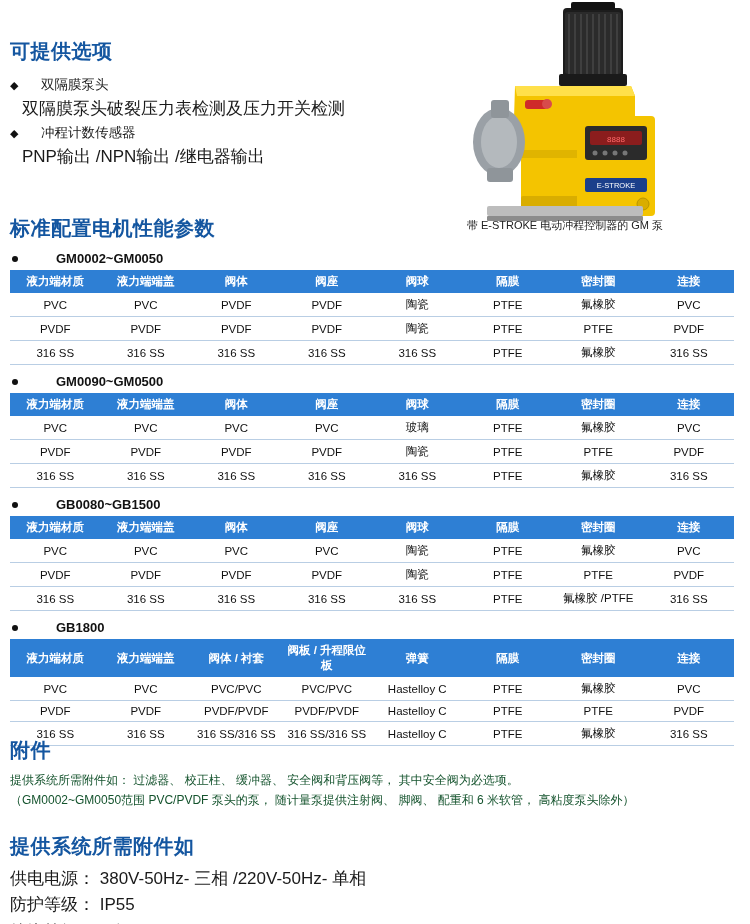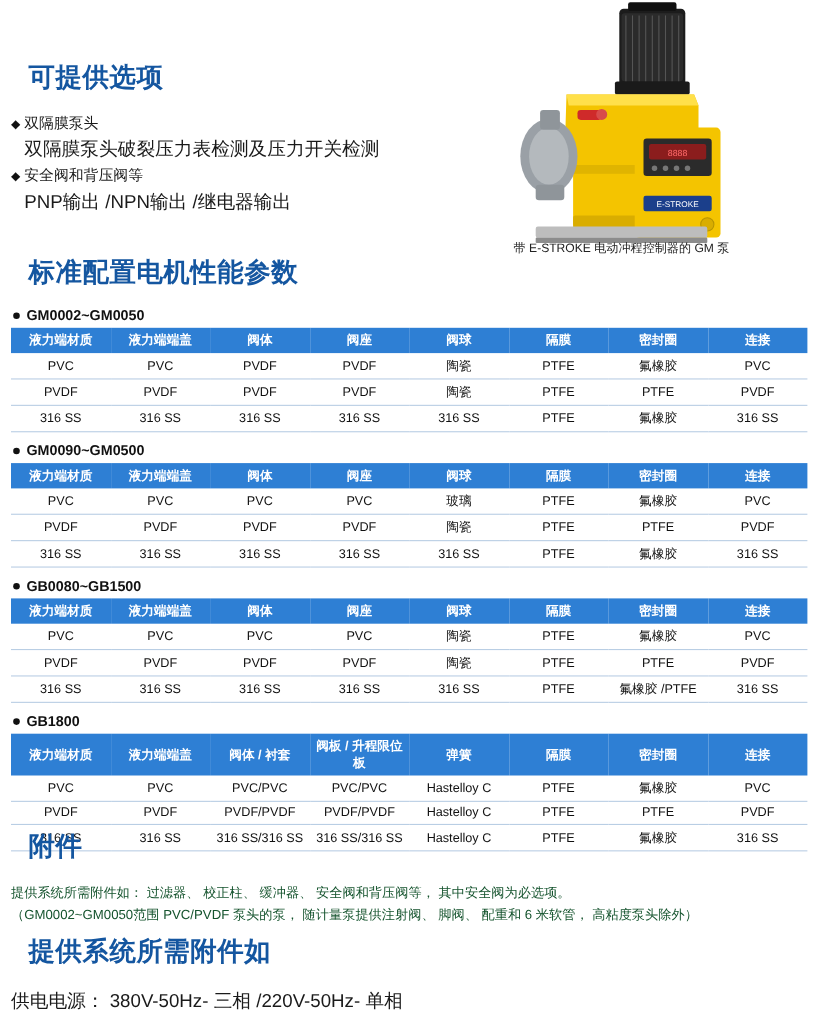--- a/index.html
+++ b/index.html
@@ -10,23 +10,23 @@
     background: #ffffff;
     font-family: "Liberation Sans", sans-serif;
     color: #1a1a1a;
     position: relative;
     overflow: hidden;
   }
   .page { position: relative; width: 750px; height: 924px; padding: 0 10px; }
 
   h2.section-title {
     color: #1456a0;
-    font-size: 24px;
+    font-size: 20px;
     font-weight: bold;
-    margin: 16px;
+    margin: 0;
     letter-spacing: 0.5px;
   }
 
   
   .options-block {
     position: absolute;
     left: 10px;
     top: 38px;
     width: 400px;
   }
@@ -39,21 +39,21 @@
   }
   .options-list li { margin-bottom: 2px; }
   .bullet-row { display: flex; align-items: baseline; }
   .bullet {
     width: 12px;
     flex: 0 0 12px;
     font-size: 11px;
     line-height: 1.4;
     color: #111;
   }
-  .bullet-text { font-weight: normal; }
+  .bullet-text { font-weight: normal; margin-left: 19px; }
   .sub-text { margin-left: 12px; font-size: 17px; line-height: 1.5; }
 
   
   .product-figure {
     position: absolute;
     left: 395px;
     top: 0px;
     width: 345px;
     height: 235px;
   }
@@ -72,20 +72,21 @@
   .mat-title { margin-bottom: 8px; }
 
   .table-group { margin-top: 9px; }
   .group-label {
     font-size: 13px;
     font-weight: bold;
     color: #111;
     margin: 0 0 4px 2px;
     display: flex;
     align-items: center;
+    gap: 32px;
   }
   .group-label .dot {
     display: inline-block;
     width: 6px; height: 6px;
     border-radius: 50%;
     background: #111;
     margin-right: 6px;
   }
 
   table.mat {
@@ -131,21 +132,21 @@
       <li>
         <div class="bullet-row">
           <span class="bullet">◆</span>
           <span class="bullet-text">双隔膜泵头</span>
         </div>
         <div class="sub-text">双隔膜泵头破裂压力表检测及压力开关检测</div>
       </li>
       <li>
         <div class="bullet-row">
           <span class="bullet">◆</span>
-          <span class="bullet-text">安全阀和背压阀等</span>
+          <span class="bullet-text">冲程计数传感器</span>
         </div>
         <div class="sub-text">PNP输出 /NPN输出 /继电器输出</div>
       </li>
     </ul>
   </section>
 
   <div class="product-figure">
     <svg width="345" height="235" viewBox="0 0 345 235">
 
       <rect x="168" y="8" width="60" height="70" rx="4" fill="#1c1c1c"></rect>

